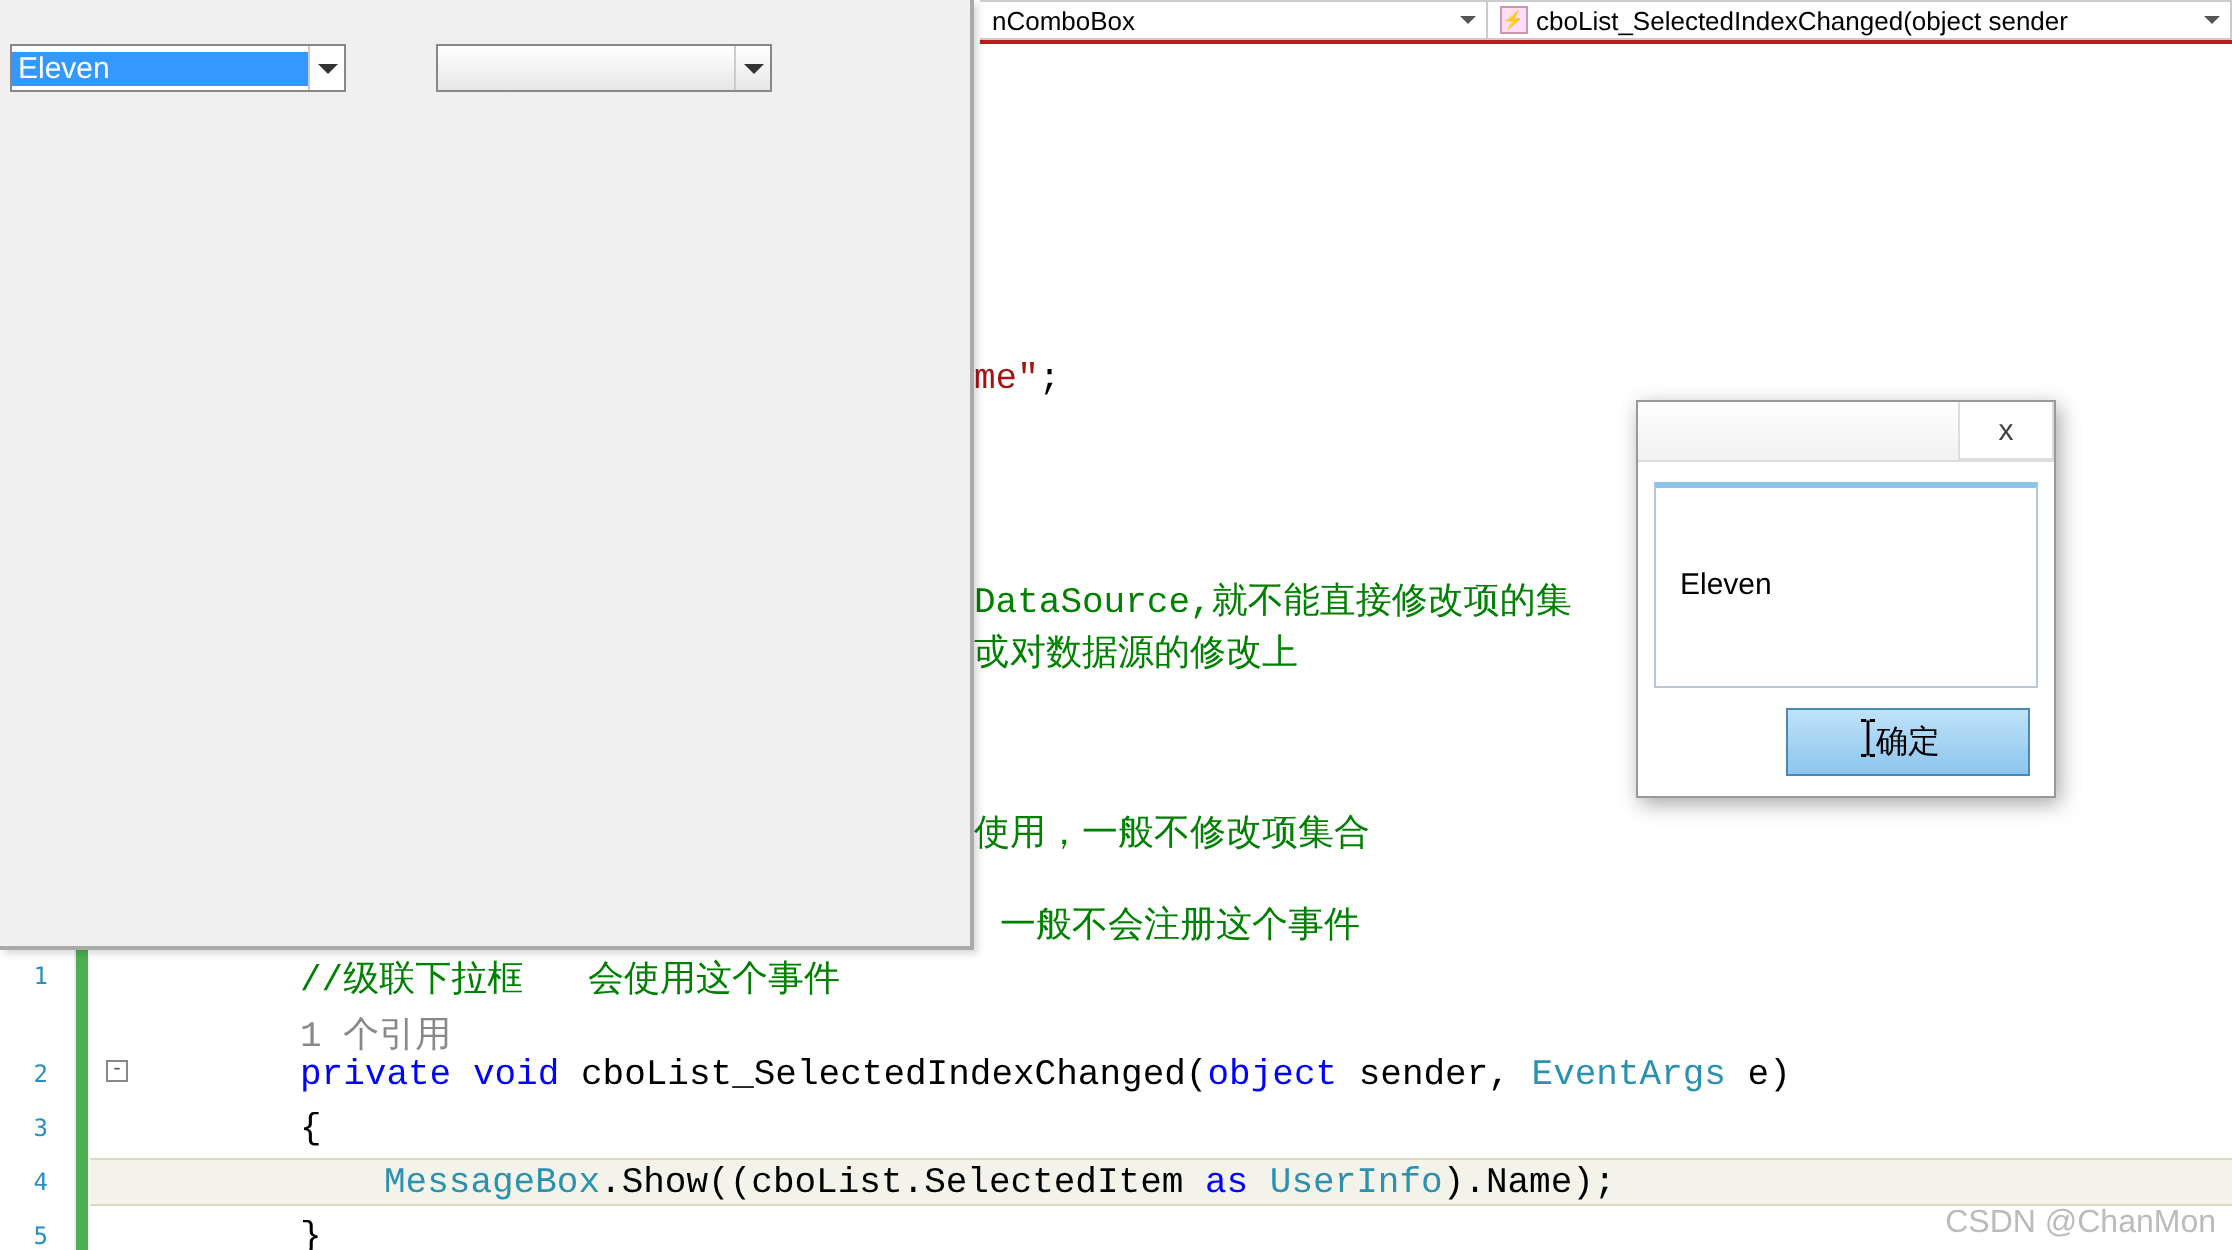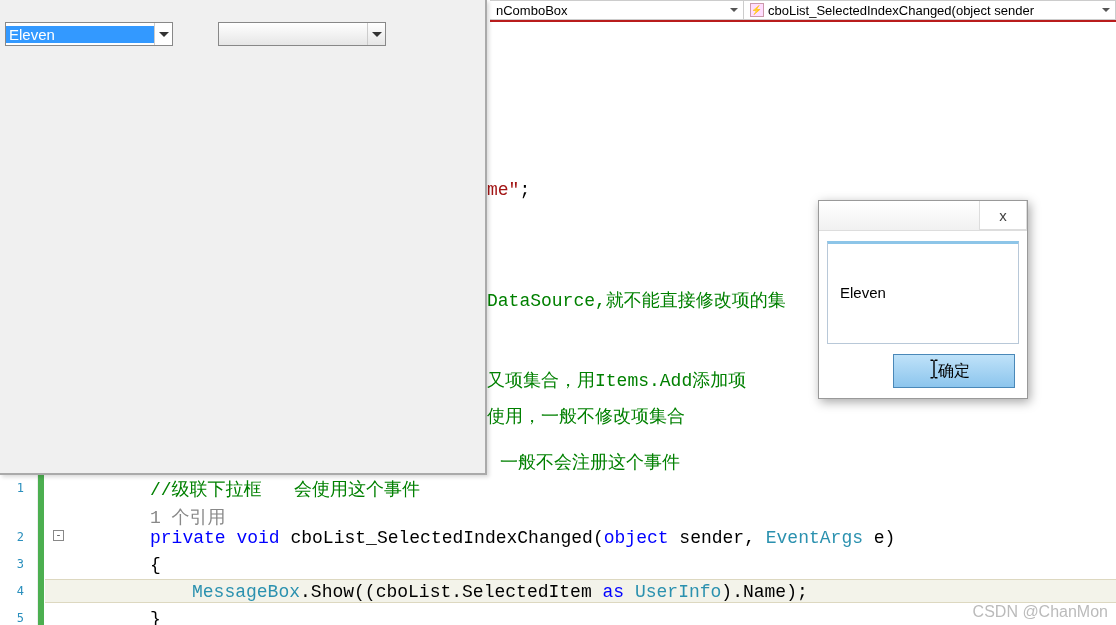--- a/index.html
+++ b/index.html
@@ -196,21 +196,21 @@
 
   <div class="green-bar" style="top:453px; height:150px"></div>
 
   <div class="fold-box" style="top:508px">-</div>
 
   <div class="highlight-line" style="top:557px"></div>
 
   <div class="code-line" style="top:158px; left:487px;"><span class="str">me"</span><span>;</span></div>
 
   <div class="code-line comment" style="top:266px; left:487px;">DataSource,就不能直接修改项的集</div>
-  <div class="code-line comment" style="top:346px; left:487px;">又项集合，用Items.Add添加项</div>
+  <div class="code-line comment" style="top:292px; left:487px;">戓对数据源的修改上</div>
   <div class="code-line comment" style="top:382px; left:487px;">使用，一般不修改项集合</div>
   <div class="code-line comment" style="top:428px; left:500px;">一般不会注册这个事件</div>
 
   <div class="code-line comment" style="top:455px; left:150px;">//级联下拉框   会使用这个事件</div>
   <div class="code-line reflabel" style="top:483px; left:150px;">1 个引用</div>
 
   <div class="code-line" style="top:506px; left:150px;"><span class="kw">private</span> <span class="kw">void</span> <span>cboList_SelectedIndexChanged</span><span>(</span><span class="kw">object</span><span> sender, </span><span class="type">EventArgs</span><span> e)</span></div>
 
   <div class="code-line" style="top:533px; left:150px;">{</div>
 

